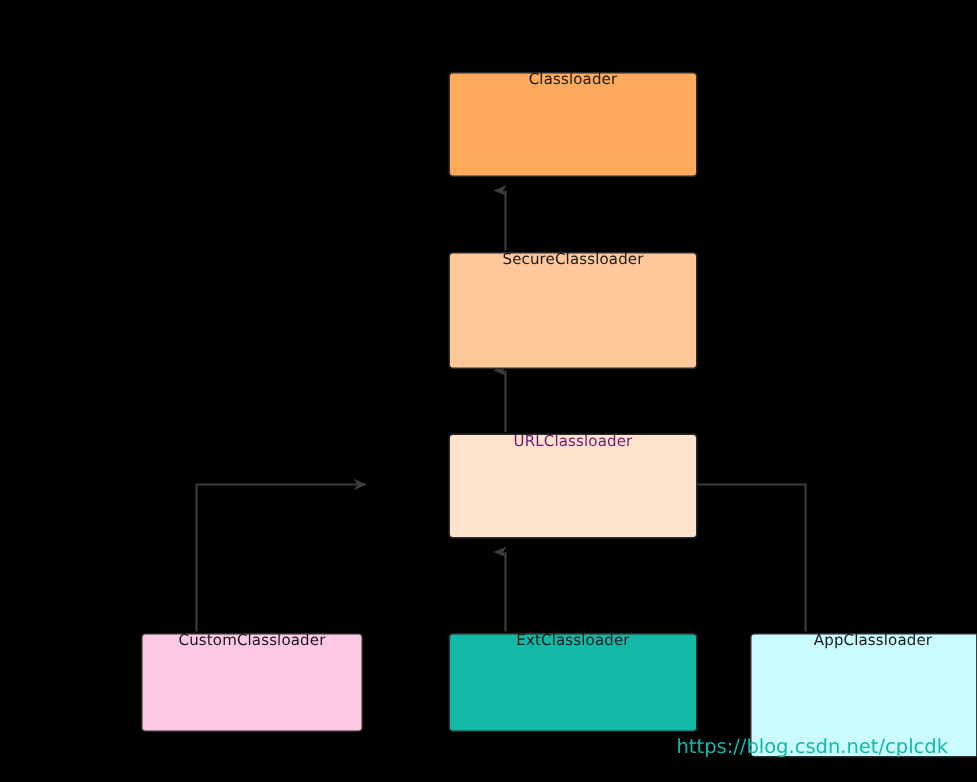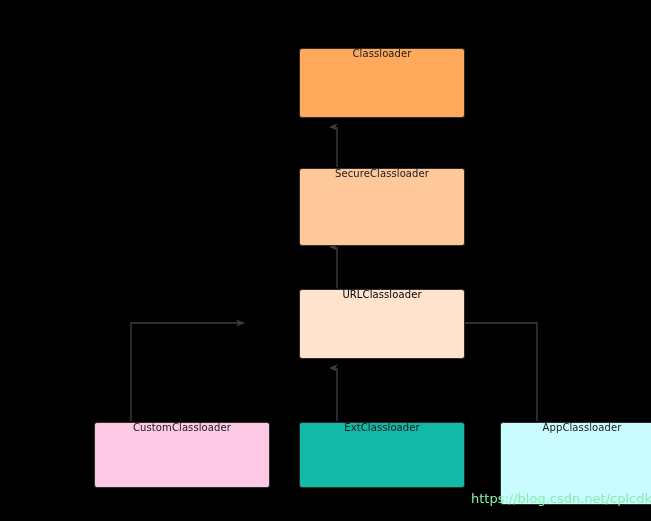--- a/index.html
+++ b/index.html
@@ -37,24 +37,24 @@
   #edge-layer {
     position: absolute;
     left: 0;
     top: 0;
     width: 651px;
     height: 521px;
     pointer-events: none;
   }
   .watermark {
     position: absolute;
-    left: 471px;
+    left: 451px;
     top: 491px;
     font-size: 13px;
-    color: #86efac;
+    color: #14b8a6;
     white-space: nowrap;
     user-select: none;
   }
 </style>
 </head>
 <body>
 
 <div id="canvas" style="background: rgb(0, 0, 0);">
 
   <svg id="edge-layer" viewBox="0 0 651 521" xmlns="http://www.w3.org/2000/svg">
@@ -82,25 +82,25 @@
   </svg>
 
   <div class="node" style="left: 254px; top: 48px; width: 166px; height: 70px; background: rgb(255, 169, 92); border-color: rgb(43, 43, 43); color: rgb(26, 26, 26);">
     <span class="node-label">Classloader</span>
   </div>
 
   <div class="node" style="left: 254px; top: 168px; width: 166px; height: 78px; background: rgb(255, 200, 155); border-color: rgb(43, 43, 43); color: rgb(26, 26, 26);">
     <span class="node-label">SecureClassloader</span>
   </div>
 
-  <div class="node" style="left: 254px; top: 289px; width: 166px; height: 70px; background: rgb(255, 227, 204); border-color: rgb(43, 43, 43); color: #000000;">
+  <div class="node" style="left: 254px; top: 289px; width: 166px; height: 70px; background: rgb(255, 227, 204); border-color: rgb(43, 43, 43); color: #701a75;">
     <span class="node-label">URLClassloader</span>
   </div>
 
-  <div class="node" style="left: 49px; top: 422px; width: 176px; height: 66px; background: rgb(253, 200, 227); border-color: rgb(43, 43, 43); color: rgb(26, 26, 26);">
+  <div class="node" style="left: 49px; top: 422px; width: 148px; height: 66px; background: rgb(253, 200, 227); border-color: rgb(43, 43, 43); color: rgb(26, 26, 26);">
     <span class="node-label">CustomClassloader</span>
   </div>
 
   <div class="node" style="left: 254px; top: 422px; width: 166px; height: 66px; background: #14b8a6; border-color: rgb(43, 43, 43); color: rgb(26, 26, 26);">
     <span class="node-label">ExtClassloader</span>
   </div>
 
   <div class="node" style="left: 455px; top: 422px; width: 164px; height: 83px; background: rgb(201, 251, 255); border-color: rgb(43, 43, 43); color: rgb(26, 26, 26);">
     <span class="node-label">AppClassloader</span>
   </div>

